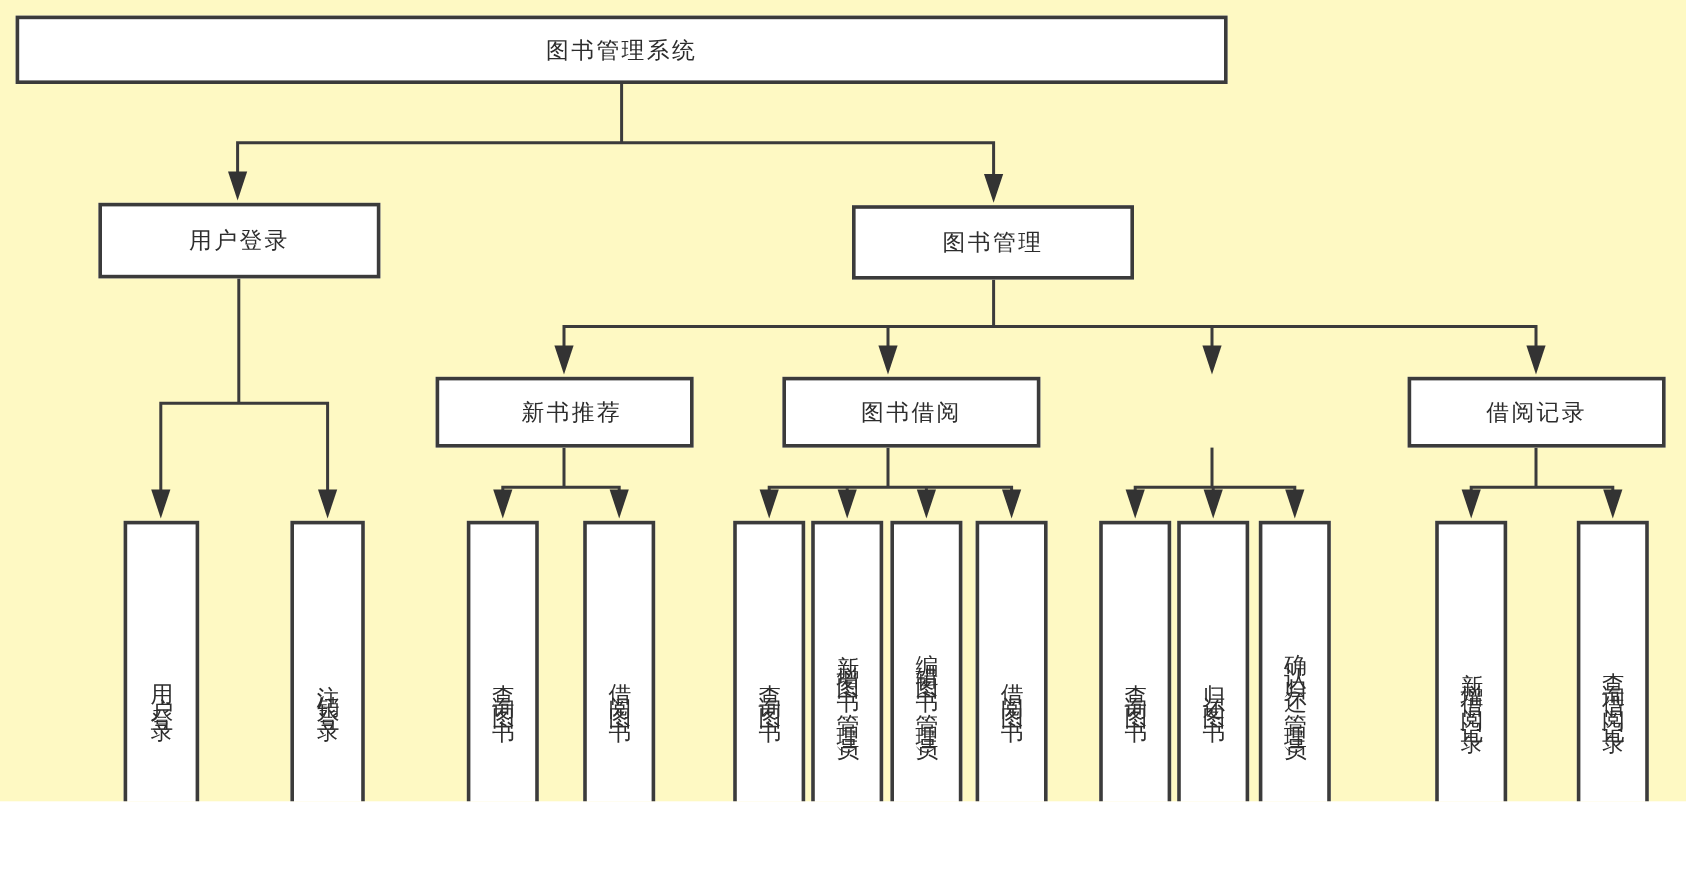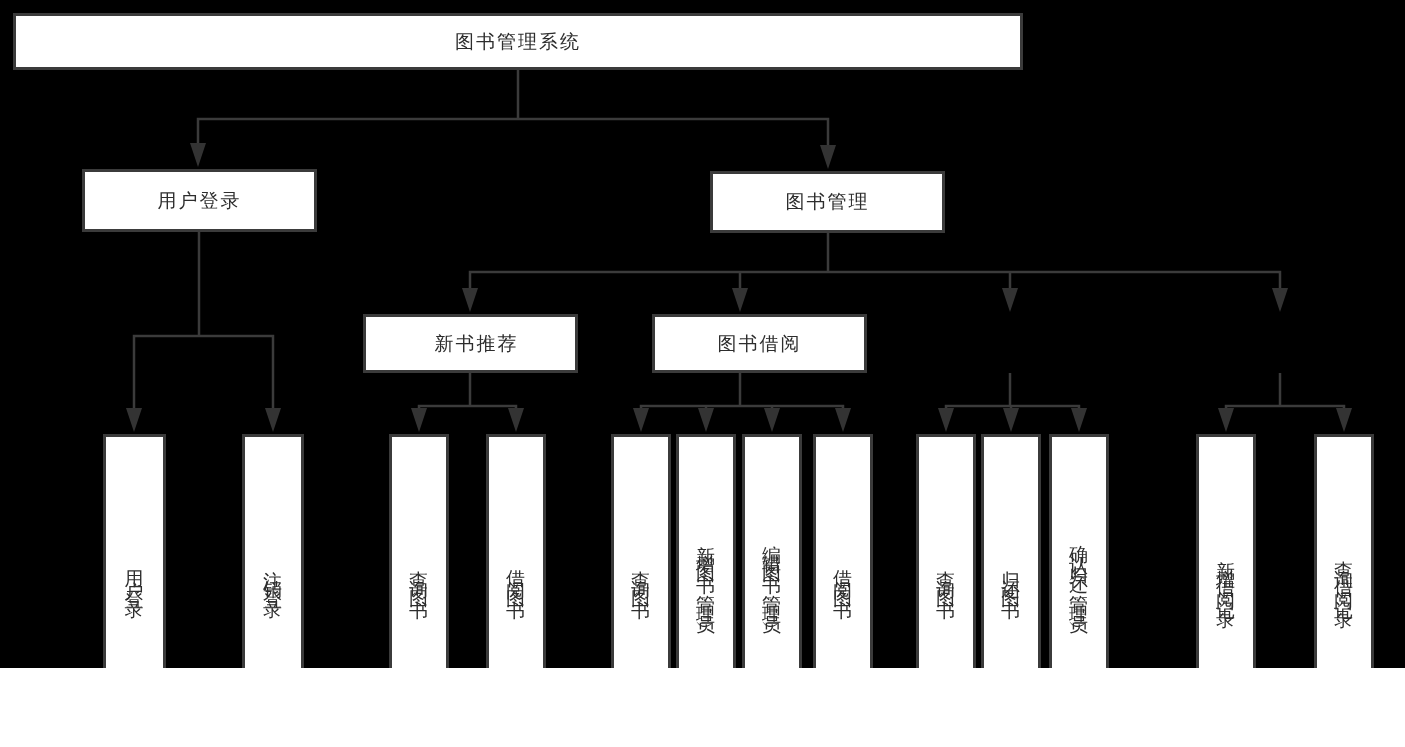--- a/index.html
+++ b/index.html
@@ -1,19 +1,19 @@
 <!DOCTYPE html>
 <html><head>
 <meta charset="utf-8">
 <style>
   html,body{margin:0;padding:0;background:#ffffff;}
   #stage{
     position:relative;
     width:1405px;height:668px;
-    background:#000000;
+    background:#fef9c3;
     font-family:"Liberation Sans", sans-serif;
     overflow:hidden;
   }
   .box{
     position:absolute;
     box-sizing:border-box;
     border:3px solid #3b3b3b;
     background:#ffffff;
     display:flex;
     align-items:center;
@@ -108,20 +108,23 @@
   <div class="box" style="left:710px;top:171px;width:235px;height:62px;">
     <span>图书管理</span>
   </div>
 
   <div class="box" style="left:363px;top:314px;width:215px;height:59px;padding-left:12px;">
     <span>新书推荐</span>
   </div>
   <div class="box" style="left:633px;top:314px;width:215px;height:59px;margin-left:19px;">
     <span>图书借阅</span>
   </div>
+  <div class="box" style="left:1173px;top:314px;width:215px;height:59px;">
+    <span>借阅记录</span>
+  </div>
 
   <div class="box leaf" style="left:103px;top:434px;width:63px;height:302px;">
     <span class="vtext">用户登录</span>
   </div>
   <div class="box leaf" style="left:242px;top:434px;width:62px;height:302px;">
     <span class="vtext">注销登录</span>
   </div>
 
   <div class="box leaf" style="left:389px;top:434px;width:60px;height:302px;">
     <span class="vtext">查询图书</span>

